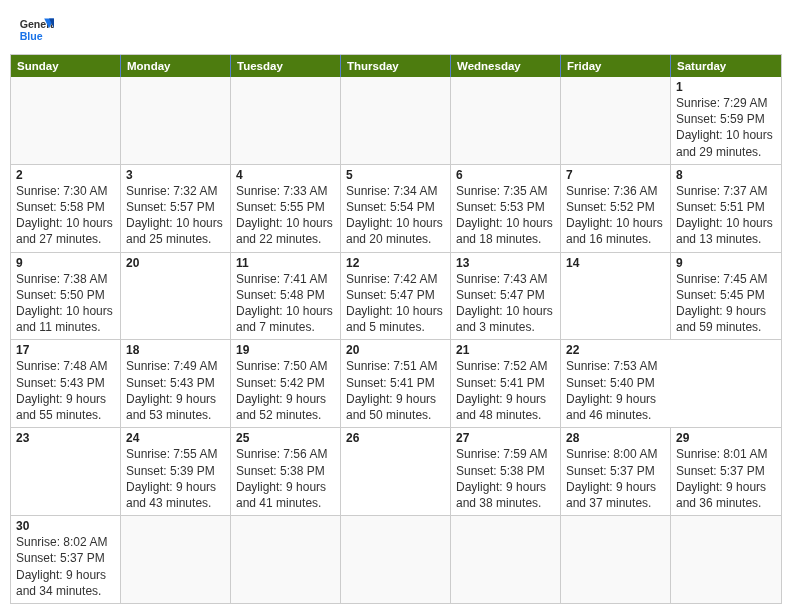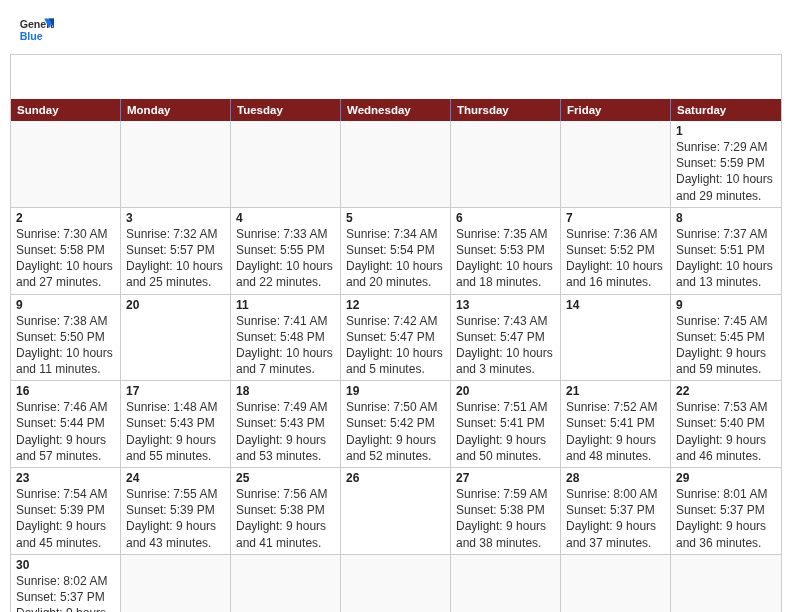--- a/index.html
+++ b/index.html
@@ -48,22 +48,21 @@
     .calendar {
       flex: 1;
       display: flex;
       flex-direction: column;
       border: 1px solid #ccc;
       margin: 0 10px 8px 10px;
     }
     .cal-header {
       display: grid;
       grid-template-columns: repeat(7, 1fr);
-      background: #7f1d1d;
-      margin-top: 44px;
+      background: #4d7c0f;
     }
     .cal-header-cell {
       color: #fff;
       font-size: 11.5px;
       font-weight: bold;
       padding: 5px 6px;
       border-right: 1px solid #5580d0;
       text-align: left;
     }
     .cal-header-cell:last-child {
@@ -127,22 +126,22 @@
       <div class="month-title"></div>
       <div class="subtitle"></div>
     </div>
   </div>
 
   <div class="calendar">
     <div class="cal-header">
     <div class="cal-header-cell">Sunday</div>
         <div class="cal-header-cell">Monday</div>
         <div class="cal-header-cell">Tuesday</div>
+        <div class="cal-header-cell">Thursday</div>
         <div class="cal-header-cell">Wednesday</div>
-        <div class="cal-header-cell">Thursday</div>
         <div class="cal-header-cell">Friday</div>
         <div class="cal-header-cell">Saturday</div>
       </div>
     <div class="cal-body">
     <div class="cal-row">
           <div class="cal-cell empty"></div>
           <div class="cal-cell empty"></div>
           <div class="cal-cell empty"></div>
           <div class="cal-cell empty"></div>
           <div class="cal-cell empty"></div>
@@ -231,28 +230,22 @@
           </div>
           <div class="cal-cell">
             <span class="day-num">9</span>
             <div class="day-info">Sunrise: 7:45 AM
 Sunset: 5:45 PM
 Daylight: 9 hours and 59 minutes.</div>
           </div>
         </div>
         <div class="cal-row">
           <div class="cal-cell">
-            <span class="day-num">16</span>
-            <div class="day-info">Sunrise: 7:46 AM
-Sunset: 5:44 PM
-Daylight: 9 hours and 57 minutes.</div>
-          </div>
-          <div class="cal-cell">
             <span class="day-num">17</span>
-            <div class="day-info">Sunrise: 1:48 AM
+            <div class="day-info">Sunrise: 7:48 AM
 Sunset: 5:43 PM
 Daylight: 9 hours and 55 minutes.</div>
           </div>
           <div class="cal-cell">
             <span class="day-num">18</span>
             <div class="day-info">Sunrise: 7:49 AM
 Sunset: 5:43 PM
 Daylight: 9 hours and 53 minutes.</div>
           </div>
           <div class="cal-cell">
@@ -276,23 +269,20 @@
           <div class="cal-cell">
             <span class="day-num">22</span>
             <div class="day-info">Sunrise: 7:53 AM
 Sunset: 5:40 PM
 Daylight: 9 hours and 46 minutes.</div>
           </div>
         </div>
         <div class="cal-row">
           <div class="cal-cell">
             <span class="day-num">23</span>
-            <div class="day-info">Sunrise: 7:54 AM
-Sunset: 5:39 PM
-Daylight: 9 hours and 45 minutes.</div>
           </div>
           <div class="cal-cell">
             <span class="day-num">24</span>
             <div class="day-info">Sunrise: 7:55 AM
 Sunset: 5:39 PM
 Daylight: 9 hours and 43 minutes.</div>
           </div>
           <div class="cal-cell">
             <span class="day-num">25</span>
             <div class="day-info">Sunrise: 7:56 AM

